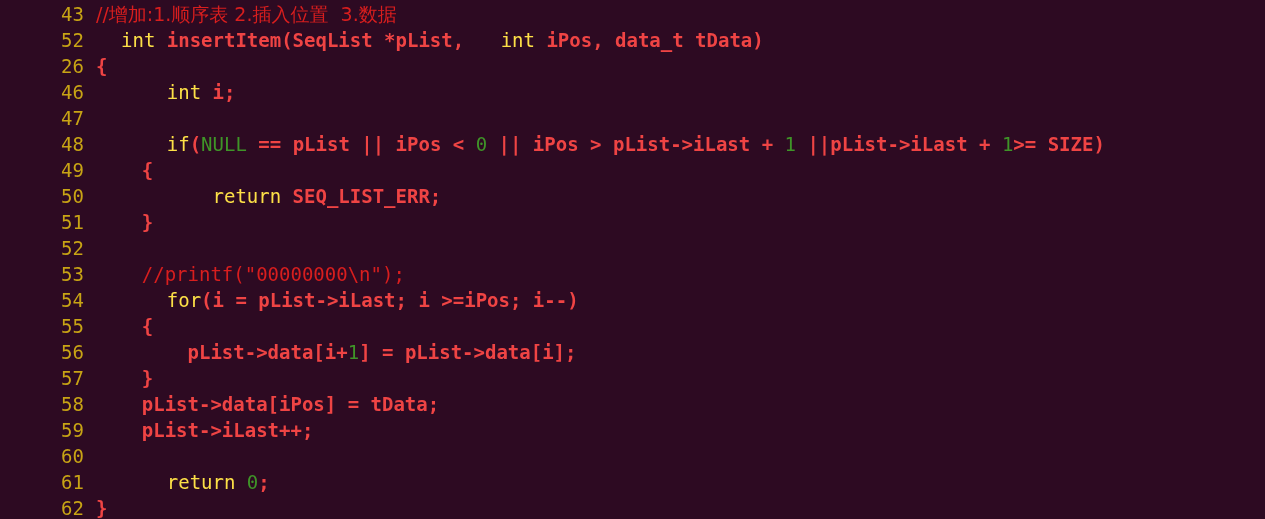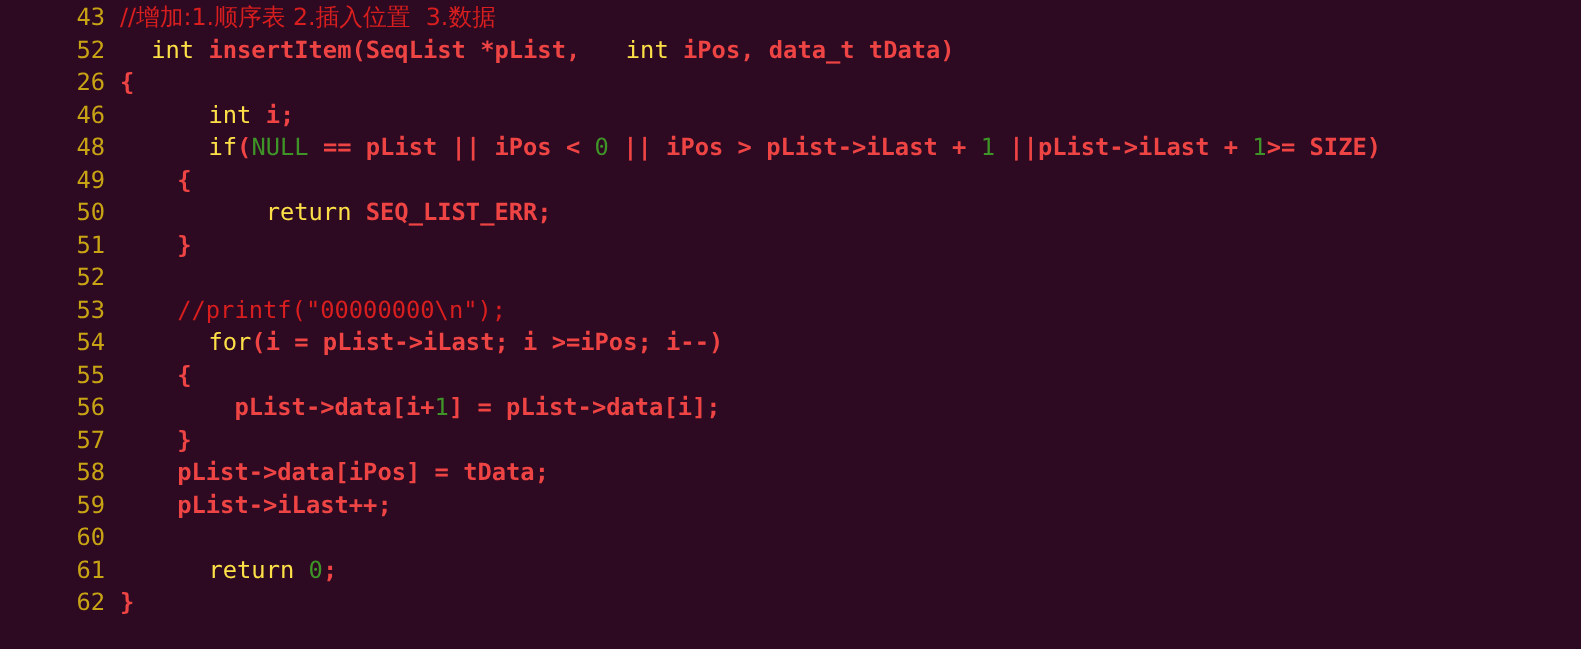--- a/index.html
+++ b/index.html
@@ -71,20 +71,21 @@
 </style>
 </head>
 <body>
 
 <div id="editor">
   <div class="code-area">
       <div class="code-line"><span class="ln">43</span><span class="lc"><span class="t-comment t-cjk">//增加:1.顺序表 2.插入位置  3.数据</span></span></div>
       <div class="code-line"><span class="ln">52</span><span class="lc"><span class="t-kw">int</span><span class="t-plain"> insertItem(SeqList *pList, </span><span class="t-kw">int</span><span class="t-plain"> iPos, data_t tData)</span></span></div>
       <div class="code-line"><span class="ln">26</span><span class="lc"><span class="t-plain">{</span></span></div>
       <div class="code-line"><span class="ln">46</span><span class="lc"><span class="t-plain">    </span><span class="t-kw">int</span><span class="t-plain"> i;</span></span></div>
+      <div class="code-line"><span class="ln">47</span><span class="lc"></span></div>
       <div class="code-line"><span class="ln">48</span><span class="lc"><span class="t-plain">    </span><span class="t-kw">if</span><span class="t-plain">(</span><span class="t-const">NULL</span><span class="t-plain"> == pList || iPos &lt; </span><span class="t-num">0</span><span class="t-plain"> || iPos &gt; pList-&gt;iLast + </span><span class="t-num">1</span><span class="t-plain"> ||pList-&gt;iLast + </span><span class="t-num">1</span><span class="t-plain">&gt;= SIZE)</span></span></div>
       <div class="code-line"><span class="ln">49</span><span class="lc"><span class="t-plain">    {</span></span></div>
       <div class="code-line"><span class="ln">50</span><span class="lc"><span class="t-plain">        </span><span class="t-kw">return</span><span class="t-plain"> SEQ_LIST_ERR;</span></span></div>
       <div class="code-line"><span class="ln">51</span><span class="lc"><span class="t-plain">    }</span></span></div>
       <div class="code-line"><span class="ln">52</span><span class="lc"></span></div>
       <div class="code-line"><span class="ln">53</span><span class="lc"><span class="t-plain">    </span><span class="t-comment">//printf("00000000\n");</span></span></div>
       <div class="code-line"><span class="ln">54</span><span class="lc"><span class="t-plain">    </span><span class="t-kw">for</span><span class="t-plain">(i = pList-&gt;iLast; i &gt;=iPos; i--)</span></span></div>
       <div class="code-line"><span class="ln">55</span><span class="lc"><span class="t-plain">    {</span></span></div>
       <div class="code-line"><span class="ln">56</span><span class="lc"><span class="t-plain">        pList-&gt;data[i+</span><span class="t-num">1</span><span class="t-plain">] = pList-&gt;data[i];</span></span></div>
       <div class="code-line"><span class="ln">57</span><span class="lc"><span class="t-plain">    }</span></span></div>

